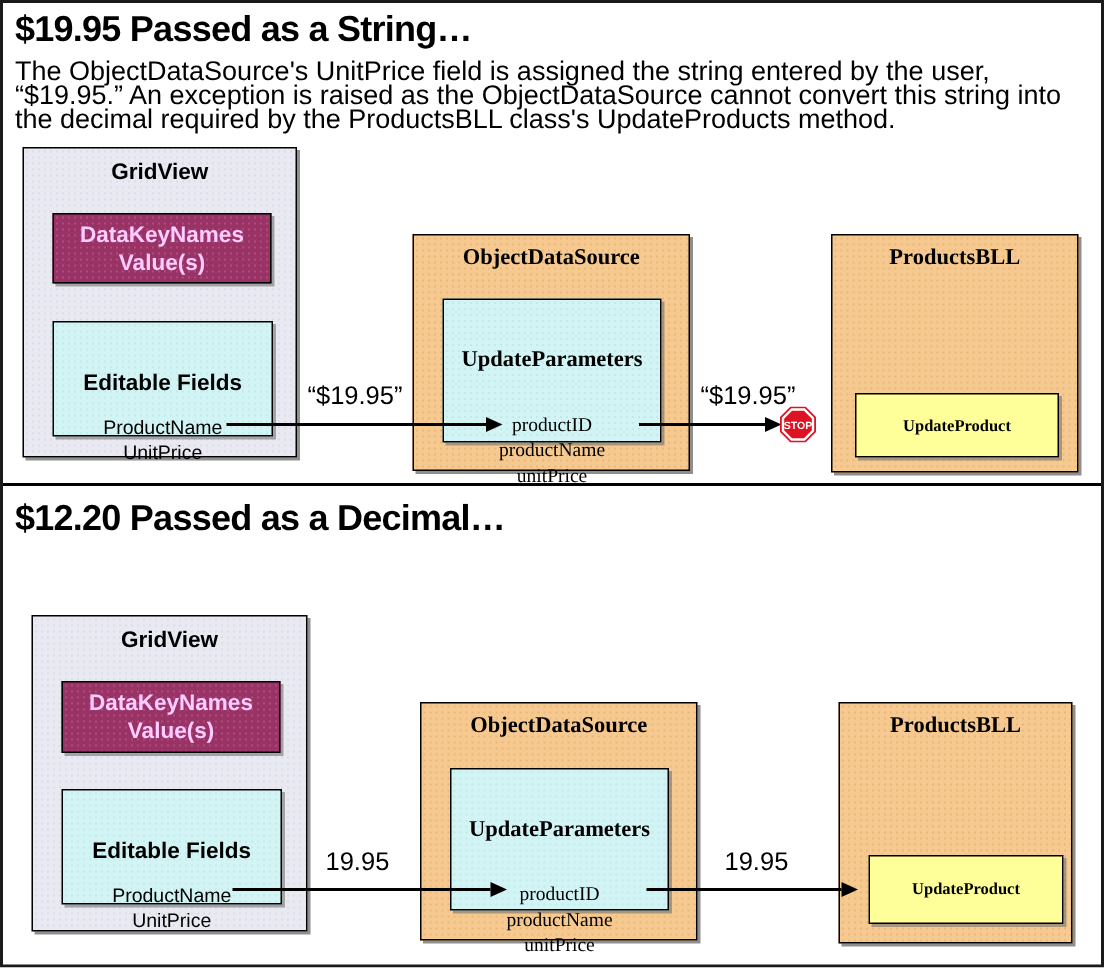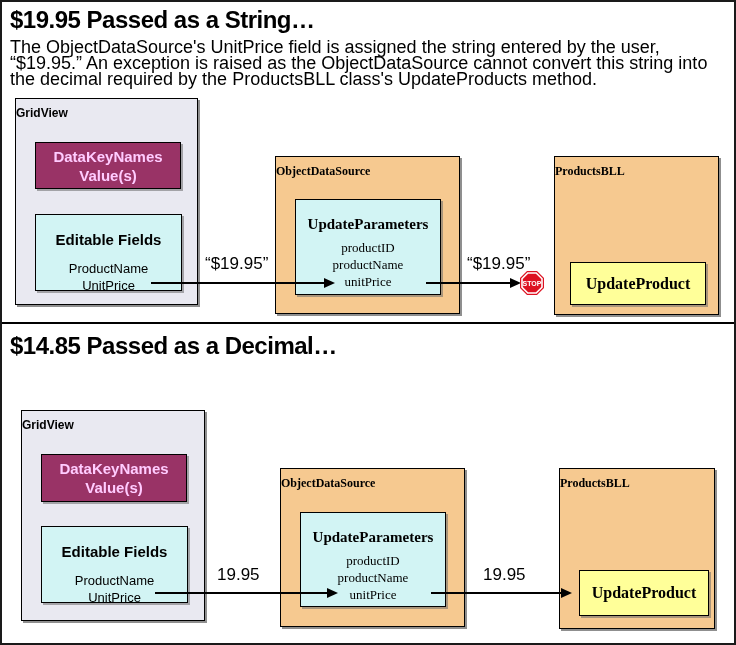--- a/index.html
+++ b/index.html
@@ -12,46 +12,46 @@
   }
   .divider{position:absolute;left:0;width:100%;top:320px;height:2px;background:#000;}
   .heading{position:absolute;left:8px;font-size:24px;font-weight:bold;letter-spacing:-0.5px;white-space:nowrap;}
   .desc{position:absolute;left:8px;width:722px;font-size:18px;line-height:16px;}
 
   
   .container-box{
     position:absolute;box-sizing:border-box;border:1px solid #000;
     box-shadow:2px 2px 0 #8f8f8f;
   }
-  .box-title{font-weight:bold;font-size:12px;padding-top:7px;}
+  .box-title{text-align:center;font-weight:bold;font-size:15px;padding-top:7px;}
   .gv-bg{background-color:var(--gridview-bg,#e9e9f1);
     background-image:radial-gradient(circle,rgba(140,150,200,.15) 20%,transparent 24%);
     background-size:4px 4px;}
   .orange-bg{background-color:var(--orange-bg,#f6c990);
     background-image:radial-gradient(circle,rgba(200,140,60,.28) 20%,transparent 24%);
     background-size:4px 4px;font-family:Liberation Serif, serif;}
 
   
   .inner-box{position:absolute;box-sizing:border-box;border:1px solid #000;
     box-shadow:2px 2px 0 rgba(105,105,105,.55);}
   .dkn{background-color:var(--datakeynames-bg,#993366);
     background-image:radial-gradient(circle,rgba(255,160,210,.22) 20%,transparent 24%);
     background-size:4px 4px;
     color:var(--datakeynames-text,#ffccff);
     display:flex;flex-direction:column;justify-content:center;
     text-align:center;font-weight:bold;font-size:15px;line-height:19px;}
   .cyan-bg{background-color:var(--cyan-bg,#d2f4f4);
     background-image:radial-gradient(circle,rgba(90,170,170,.12) 20%,transparent 24%);
     background-size:4px 4px;}
-  .sub-title{font-weight:bold;font-size:15px;padding-top:16px;text-align:center;}
+  .sub-title{font-weight:bold;font-size:15px;padding-top:4px;text-align:center;margin-top:28px;}
   .fields{margin-top:12px;font-size:13px;line-height:17px;text-align:center;}
-  .params{margin-top:6px;font-size:13px;line-height:17px;text-align:center;}
+  .params{margin-top:25px;font-size:13px;line-height:17px;text-align:center;}
   .method-box{background-color:var(--yellow-bg,#ffff99);
     display:flex;align-items:center;justify-content:center;
-    font-weight:bold;font-size:16px;}
+    font-weight:bold;font-size:11px;}
 
   
   .hline{position:absolute;height:2px;background:var(--line-color,#000);}
   .arrow-head{position:absolute;width:0;height:0;
     border-top:5px solid transparent;border-bottom:5px solid transparent;
     border-left:11px solid var(--line-color,#000);}
   .flow-label{position:absolute;font-size:17px;white-space:nowrap;}
   .stop{position:absolute;width:24px;height:24px;}
 
   
@@ -138,21 +138,21 @@
   <div class="flow-label p1-lab2">“$19.95”</div>
 
   <svg class="stop p1-stop" viewBox="0 0 24 24">
     <polygon points="7,0 17,0 24,7 24,17 17,24 7,24 0,17 0,7" fill="#dd1222"></polygon>
     <polygon points="7.8,2 16.2,2 22,7.8 22,16.2 16.2,22 7.8,22 2,16.2 2,7.8" fill="none" stroke="#ffffff" stroke-width="1.6"></polygon>
     <text x="12" y="14.8" text-anchor="middle" font-size="7" font-weight="bold" fill="#ffffff" font-family="Liberation Sans, sans-serif">STOP</text>
   </svg>
 
   <div class="divider"></div>
 
-  <div class="heading p2-h">$14.85 Passed as a Decimal…</div>
+  <div class="heading p2-h">$12.20 Passed as a Decimal…</div>
 
   <div class="container-box gv-bg p2-gv">
     <div class="box-title">GridView</div>
     <div class="inner-box dkn p2-dkn">
       <div>DataKeyNames</div>
       <div>Value(s)</div>
     </div>
     <div class="inner-box cyan-bg p2-ef">
       <div class="sub-title">Editable Fields</div>
       <div class="fields">

